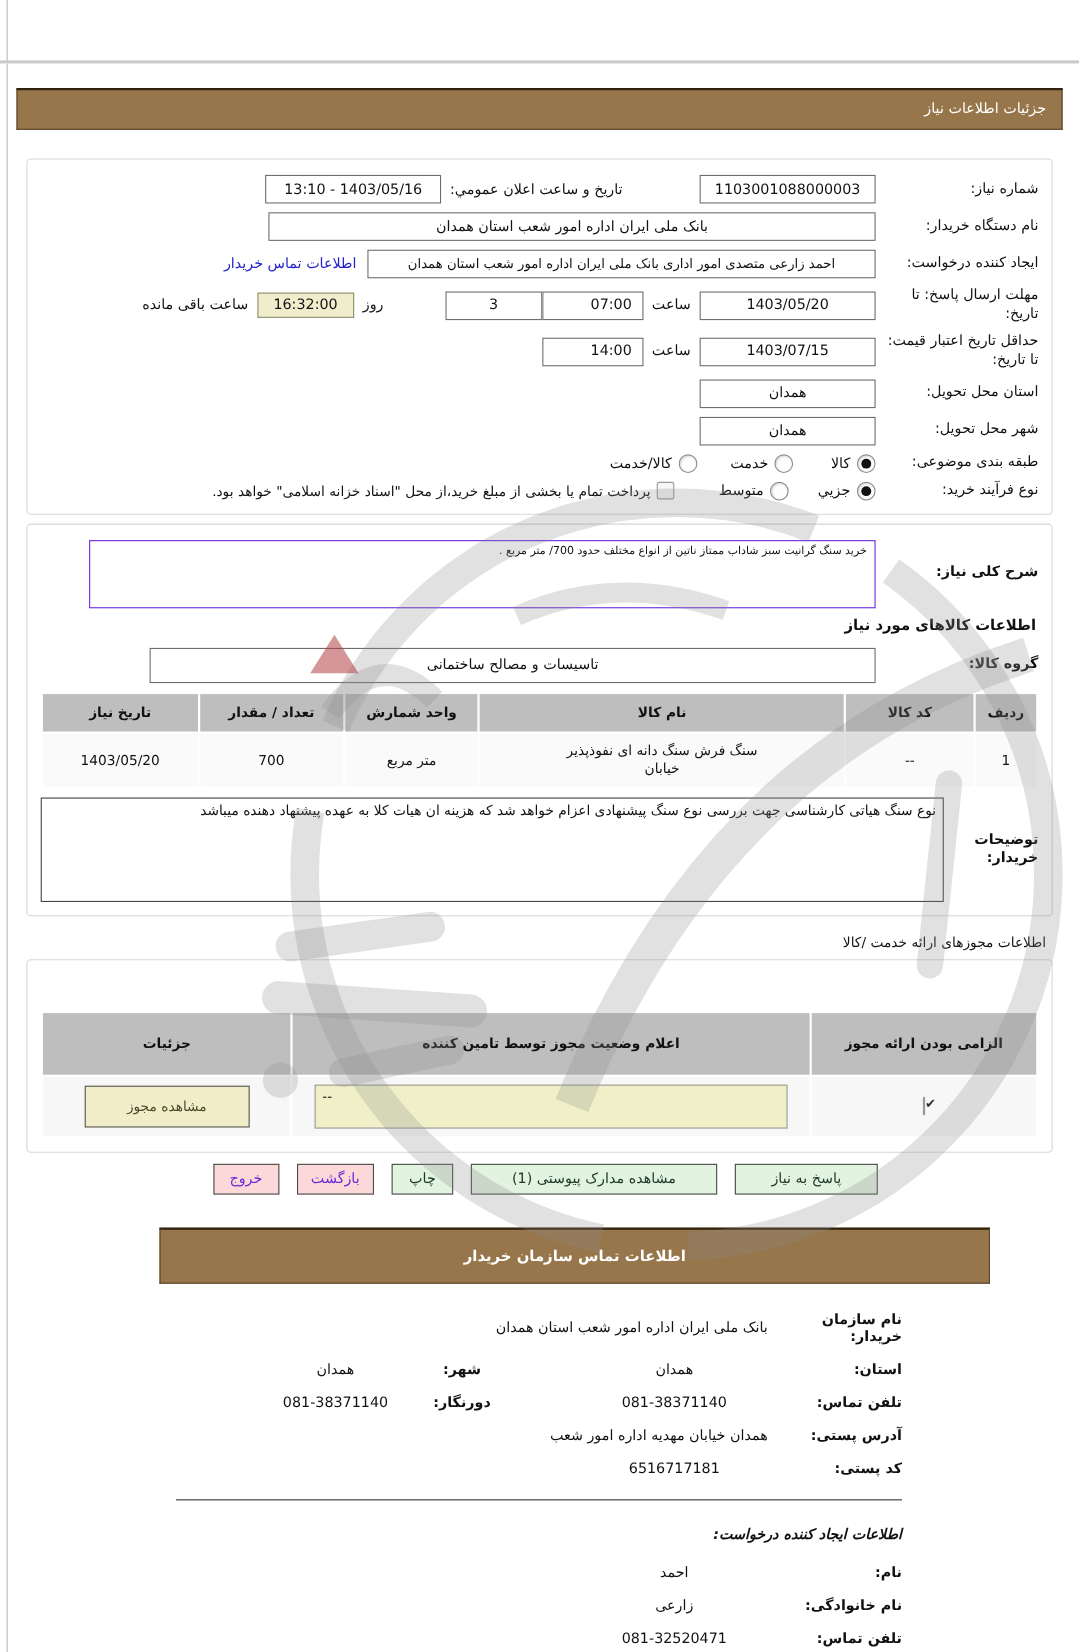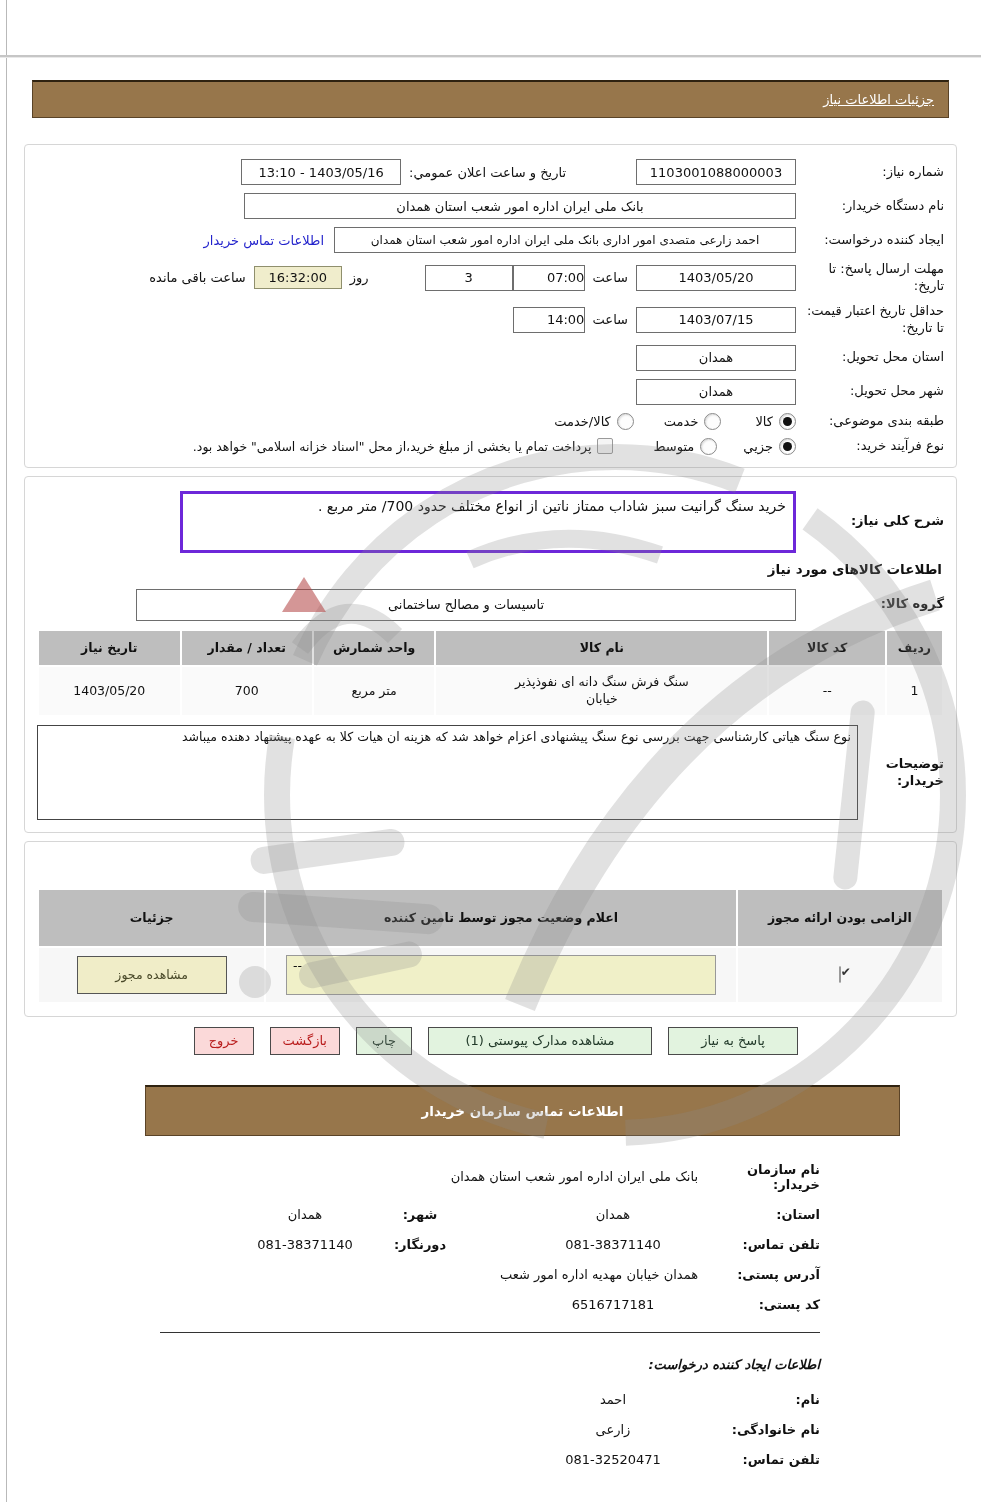--- a/index.html
+++ b/index.html
@@ -7,48 +7,48 @@
     width:981px;height:1502px;position:relative;overflow:hidden;
     background:#ffffff;color:#111;
     font-family:"DejaVu Sans","Liberation Sans",sans-serif;font-size:13px;
   }
   .leftline{position:absolute;left:6px;top:0;bottom:0;width:1px;background:#b9b9b9;}
   .topdivider{position:absolute;top:55px;left:0;width:981px;height:2px;background:#c6c6c6;border-bottom:1px solid #e9e9e9;}
   .content{position:absolute;top:80px;left:0;width:981px;}
   
   .brownbar{background:#97764B;border:1px solid #5a4327;border-top:2px solid #2f2210;color:#fff;
     height:38px;display:flex;align-items:center;direction:rtl;padding:0 14px;box-sizing:border-box;}
-  .bar1{margin:0 32px;text-decoration:underline;}
+  .bar1{margin:0 15px;}
   .bar2{margin:30px 81px 0 145px;height:51px;justify-content:center;font-weight:bold;font-size:13.5px;}
   
   .panel{margin:8px 24px;border:1px solid #d6d6d6;border-radius:4px;background:#fff;
     padding:14px 12px 10px;direction:rtl;box-sizing:border-box;position:relative;z-index:2;}
   .panelA{margin-top:26px;}
   .frow{display:flex;direction:rtl;align-items:center;margin:0 0 8px;}
   .frow.top{align-items:flex-start;}
   .lbl{width:148px;min-width:148px;text-align:right;padding-left:8px;line-height:1.3;box-sizing:border-box;}
   .vbox{border:1px solid #6e6e6e;background:#fff;height:26px;display:flex;align-items:center;
     justify-content:center;padding:0 6px;box-sizing:border-box;font-size:13px;}
-  .w190{width:160px;text-align:right;} .w92{width:72px;padding-left:40px;} .w88{width:88px;} .w462{width:462px;} .w552{width:552px;}
+  .w190{width:160px;text-align:right;} .w92{width:92px;padding-left:40px;} .w88{width:88px;} .w462{width:462px;} .w552{width:552px;}
   .ltr{direction:ltr;unicode-bidi:embed;} .bigsp{margin-left:48px;}
   .beige{background:#F0EDCC;border:1px solid #8f8f6d;height:23px;}
   .link{color:#2323CC;cursor:pointer;margin-right:10px;white-space:nowrap;}
   .minilbl{white-space:nowrap;margin:0 8px;}
   
   .radio{width:15px;height:15px;border:1px solid #8a8a8a;border-radius:50%;background:#fdfdfd;
     position:relative;margin-left:6px;box-shadow:inset 1px 1px 2px rgba(0,0,0,.15);flex:none;}
   .radio.on::after{content:'';position:absolute;left:3px;top:3px;right:3px;bottom:3px;background:#111;border-radius:50%;}
   .optwrap{display:flex;align-items:center;margin-left:30px;}
   .cbox{width:14px;height:14px;border:1px solid #9a9a9a;border-radius:2px;background:#f5f5f5;
     margin-left:6px;flex:none;position:relative;}
   .cbox.on::after{content:'✔';position:absolute;left:1px;top:-2px;font-size:12px;color:#333;}
   
   .bold{font-weight:bold;}
-  .descbox{border:3px solid #6d28d9;width:616px;height:62px;padding:3px 7px;box-sizing:border-box;
-    text-align:right;font-size:14px;line-height:1.4;background:#fff;}
+  .descbox{border:1px solid #6d28d9;width:715px;height:62px;padding:3px 7px;box-sizing:border-box;
+    text-align:right;font-size:10px;line-height:1.4;background:#fff;}
   .heading{font-weight:bold;margin:4px 2px 12px;font-size:13.5px;}
   .groupbox{border:1px solid #6e6e6e;width:660px;height:32px;display:flex;align-items:center;
     justify-content:center;box-sizing:border-box;background:#fff;}
   table.goods{border-collapse:separate;border-spacing:2px;width:100%;margin:2px 0 8px;}
   table.goods th{background:#BEBEBE;font-weight:bold;height:34px;font-size:12.5px;padding:0 4px;}
   table.goods td{background:#FAFAFA;height:48px;text-align:center;font-size:12.5px;padding:0 4px;}
   .nameline{display:block;line-height:1.35;}
   .noteslbl{width:80px;min-width:80px;text-align:right;font-weight:bold;line-height:1.35;padding-left:6px;}
   .notesbox{border:1px solid #444;flex:1;height:95px;padding:2px 6px;box-sizing:border-box;
     text-align:right;font-size:12.5px;line-height:1.4;background:#fff;}
@@ -63,21 +63,21 @@
   .licbtn{background:#F0EDC8;border:1px solid #555;min-width:150px;height:38px;font-size:12.5px;
     color:#4a4a2a;cursor:pointer;font-family:inherit;}
   .cbig{width:17px;height:17px;margin:0 auto;}
   
   .btnrow{display:flex;direction:rtl;margin:10px 183px 0 0;gap:16px;align-items:center;position:relative;z-index:2;}
   .btn{border:1px solid #4a4a4a;height:28px;font-size:13px;cursor:pointer;padding:0 12px;
     font-family:inherit;box-sizing:border-box;}
   .btn.green{background:#E2F3DF;color:#223a2a;min-width:130px;}
   .btn.green.wide{min-width:224px;}
   .btn.green.small{min-width:56px;}
-  .btn.pink{background:#FBD9D9;color:#b91c1c;min-width:60px;}
+  .btn.pink{background:#FBD9D9;color:#6d28d9;min-width:60px;}
   
   .contact{margin:26px 161px 0 160px;direction:rtl;position:relative;z-index:2;}
   .crow{display:flex;direction:rtl;align-items:center;margin-bottom:15px;}
   .clbl{font-weight:bold;width:122px;min-width:122px;text-align:right;}
   .cval{width:170px;text-align:center;}
   .cval-wide{width:310px;text-align:right;}
   .clbl2{font-weight:bold;width:80px;min-width:80px;text-align:center;margin-right:68px;}
   .cval2{width:150px;text-align:center;}
   .sep{border:0;border-top:1px solid #333;margin:20px 0 24px;}
   .cheading{font-weight:bold;text-align:right;margin-bottom:20px;font-style:italic;}
@@ -208,20 +208,21 @@
         <td class="ltr">1403/05/20</td>
       </tr>
     </tbody>
       </table>
     <div class="frow" style="margin-bottom:2px">
       <span class="noteslbl">توضیحات خریدار:</span>
       <div class="notesbox">نوع سنگ هیاتی کارشناسی جهت بررسی نوع سنگ پیشنهادی اعزام خواهد شد که هزینه ان هیات کلا به عهده پیشنهاد دهنده میباشد</div>
     </div>
   </div>
 
+  <div class="lic-heading">اطلاعات مجوزهای ارائه خدمت /کالا</div>
   <div class="panel panelC">
     <table class="lic">
       <colgroup>
           <col style="width:195px">
           <col style="width:448px">
           <col style="width:215px">
         </colgroup>
       <tbody>
           <tr>
         <th>الزامی بودن ارائه مجوز</th>

